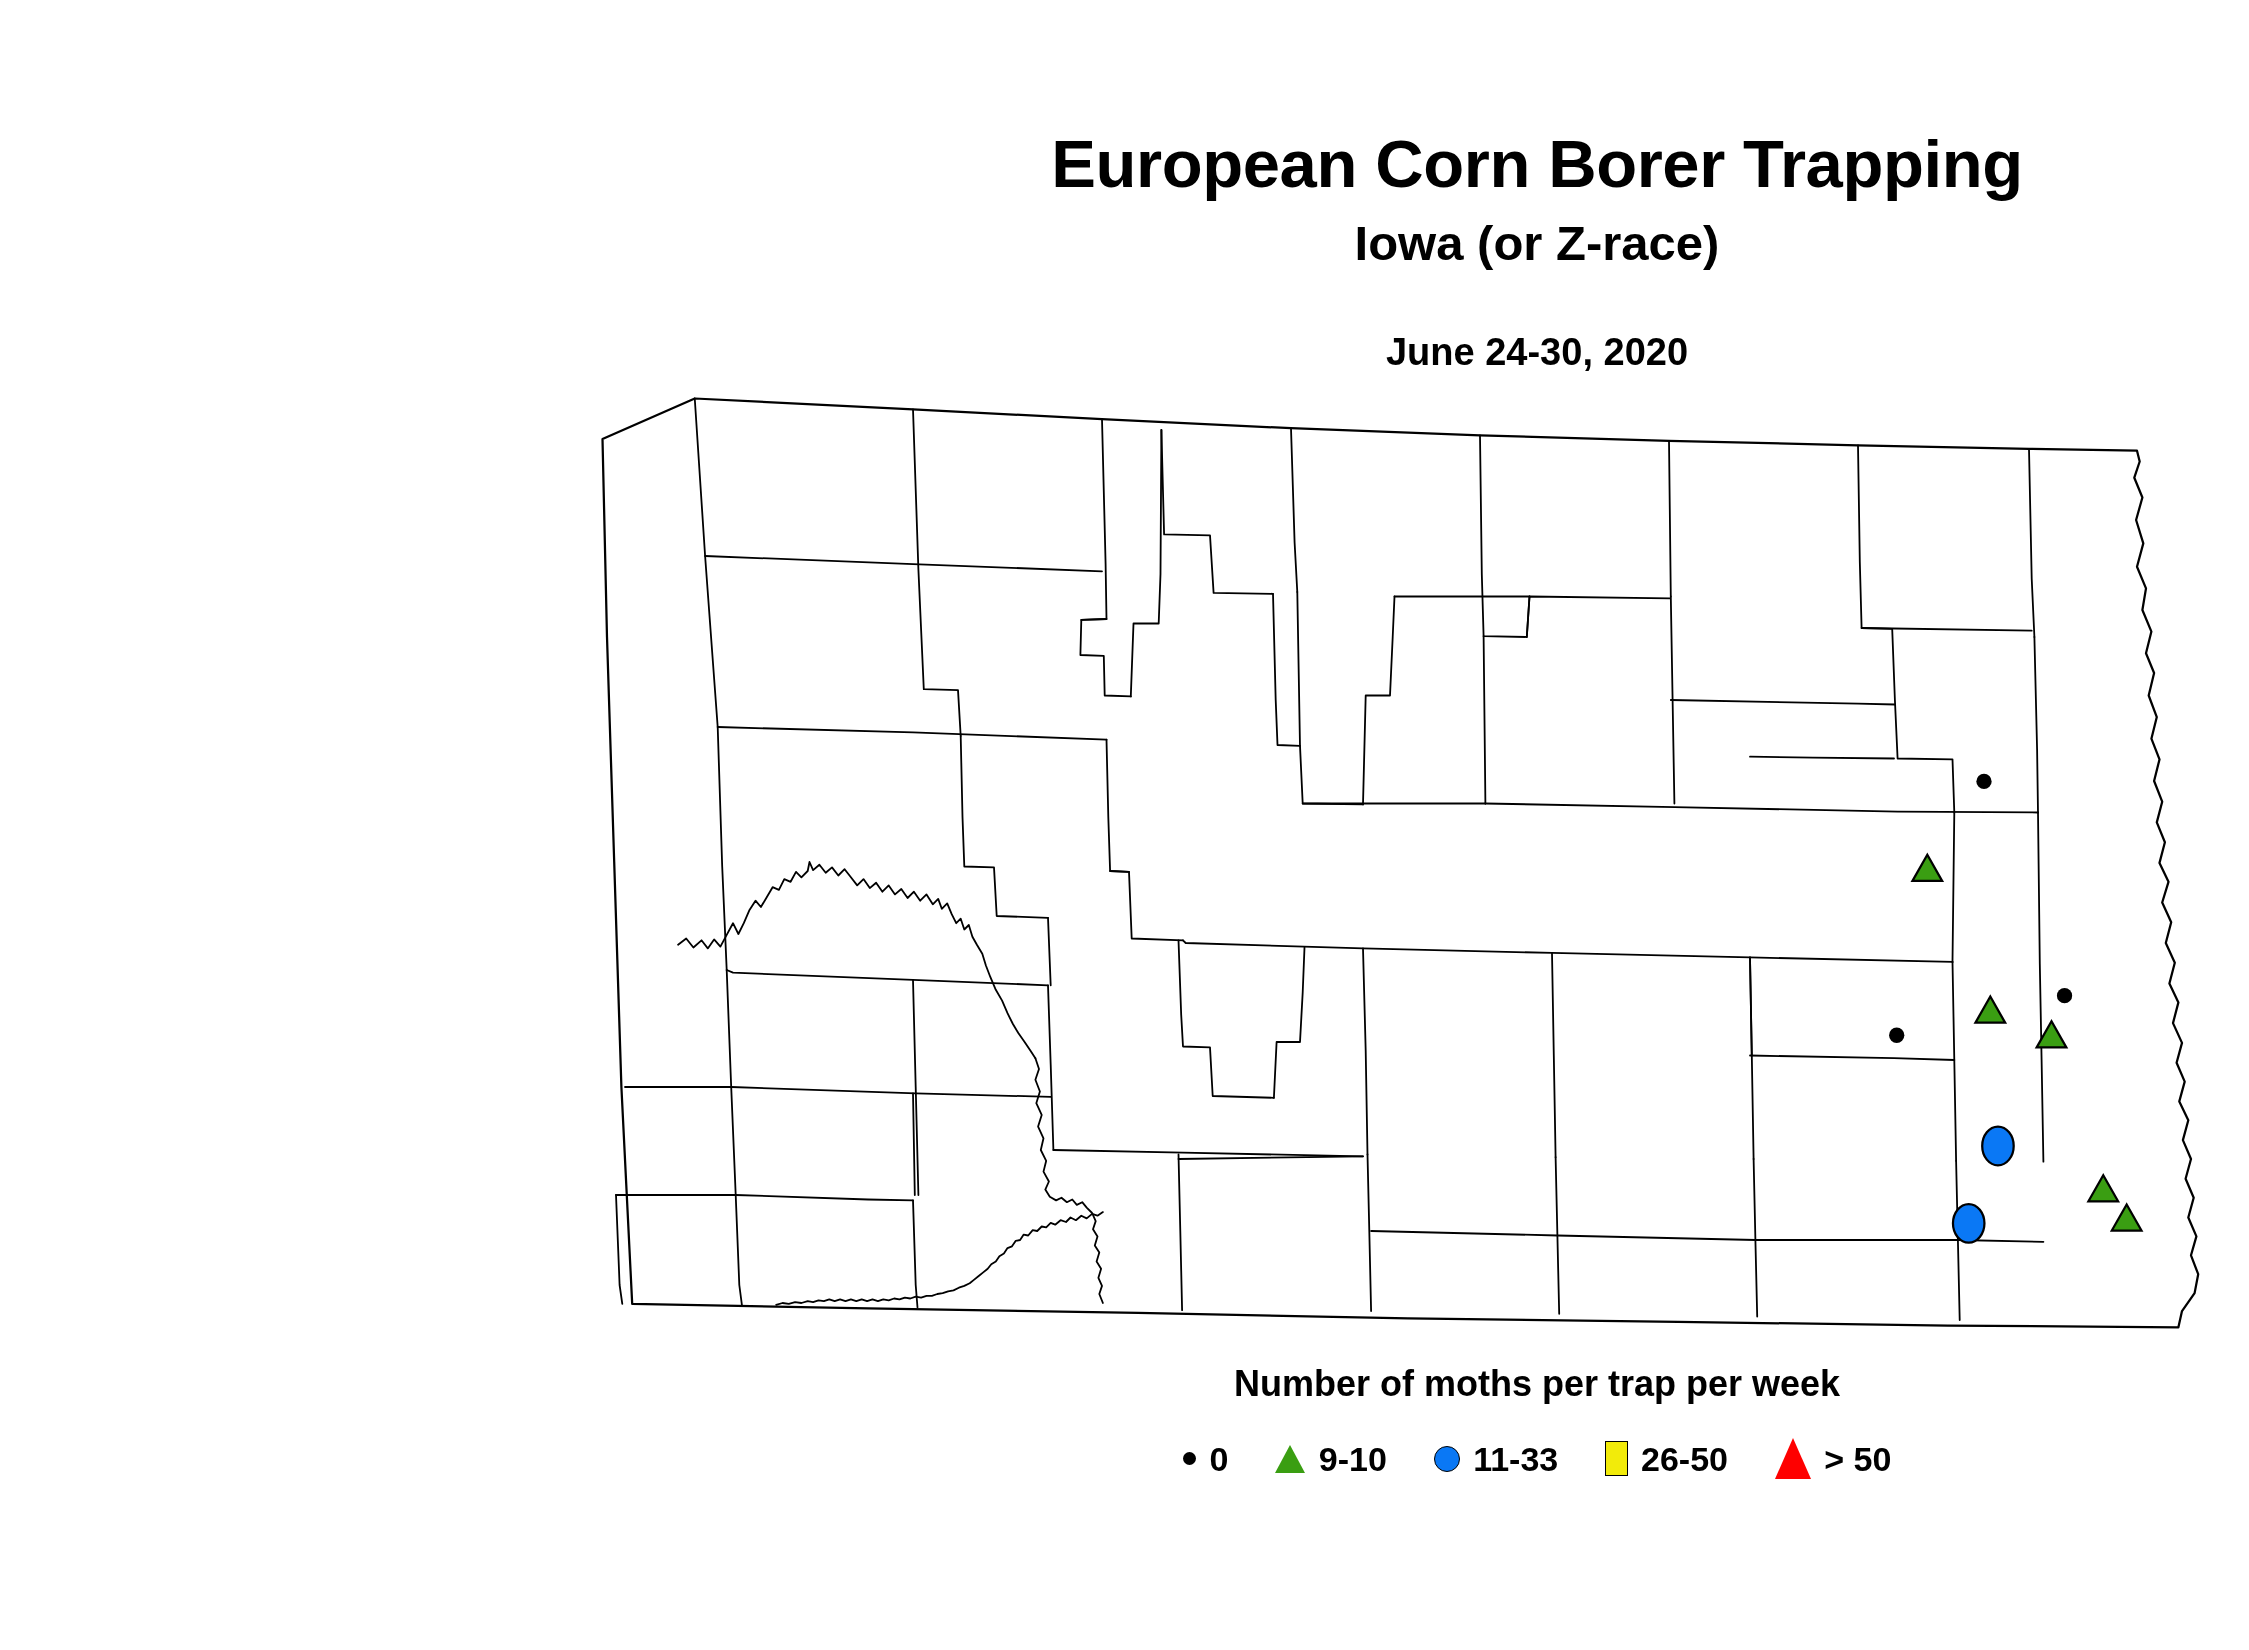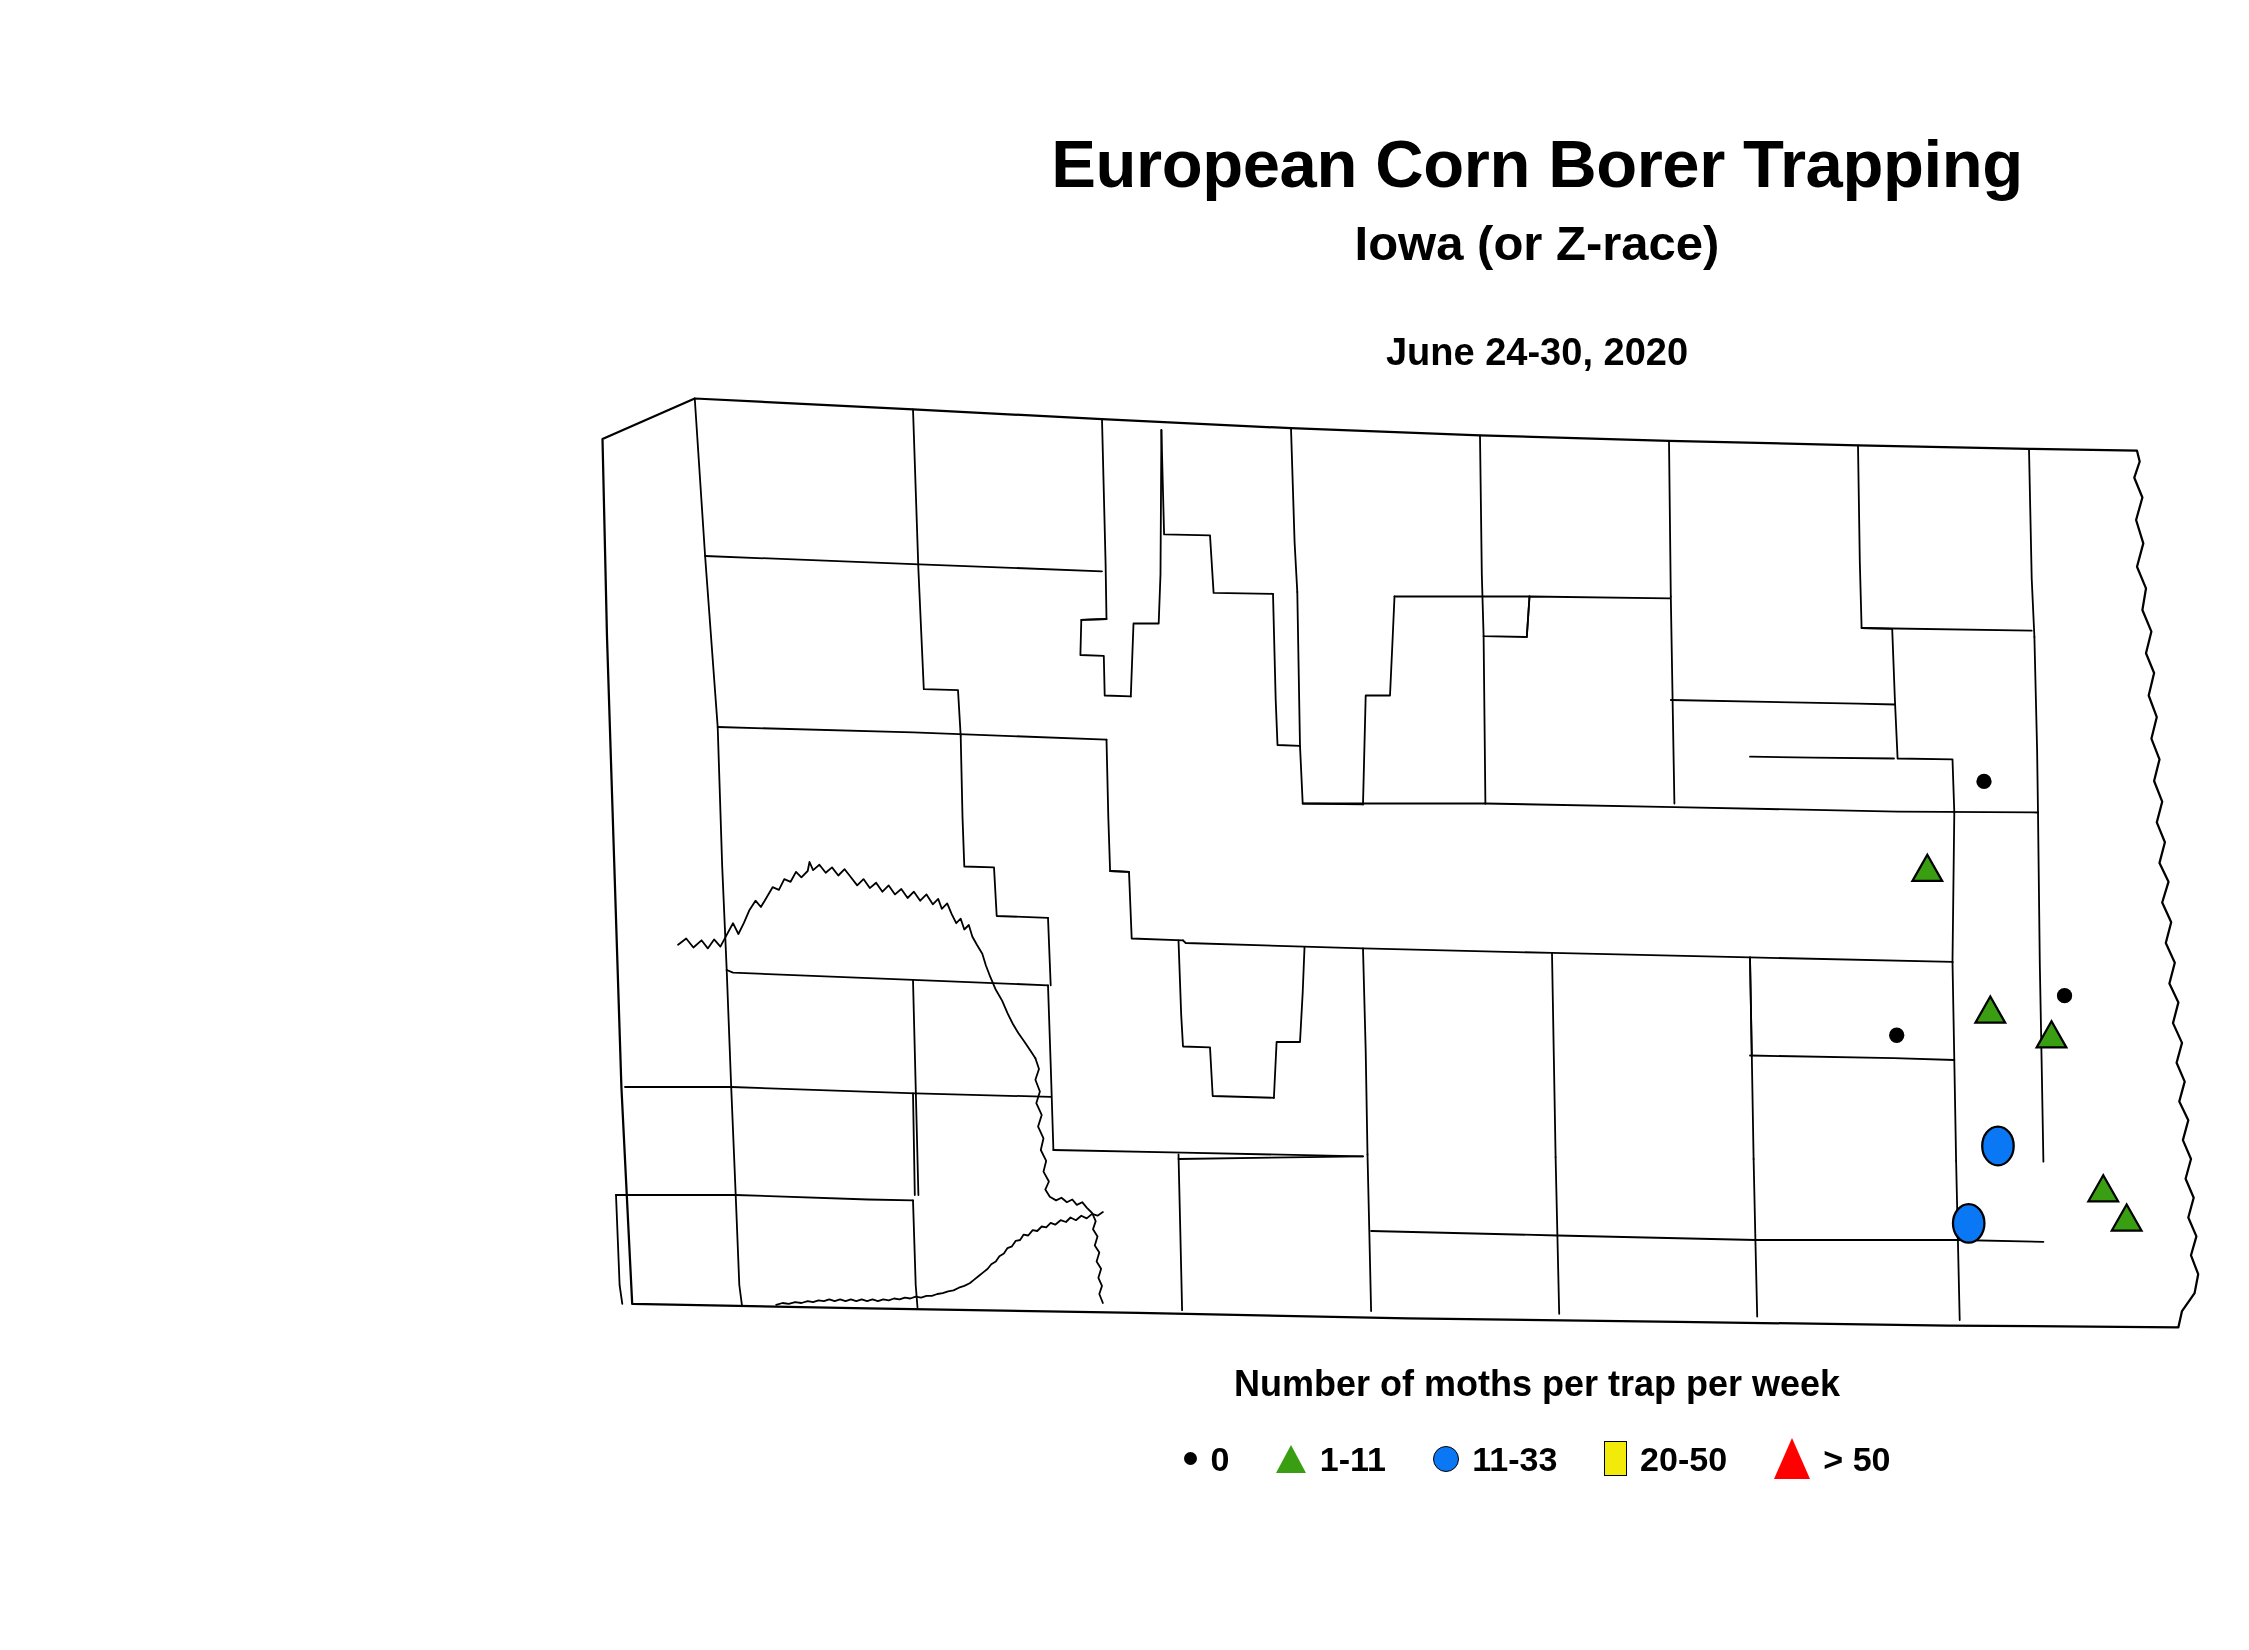--- a/index.html
+++ b/index.html
@@ -198,29 +198,29 @@
 
   <div id="legend-title">Number of moths per trap per week</div>
 
   <div id="legend-row">
     <div class="legend-item">
       <span class="sw sw-dot"></span>
       <span class="legend-label">0</span>
     </div>
     <div class="legend-item">
       <span class="sw sw-tri-green"></span>
-      <span class="legend-label">1-11</span>
+      <span class="legend-label">9-10</span>
     </div>
     <div class="legend-item">
       <span class="sw sw-circle-blue"></span>
       <span class="legend-label">11-33</span>
     </div>
     <div class="legend-item">
       <span class="sw sw-square-yellow"></span>
-      <span class="legend-label">20-50</span>
+      <span class="legend-label">26-50</span>
     </div>
     <div class="legend-item">
       <span class="sw sw-tri-red"></span>
       <span class="legend-label">&gt; 50</span>
     </div>
   </div>
 
 </div>
 
 

